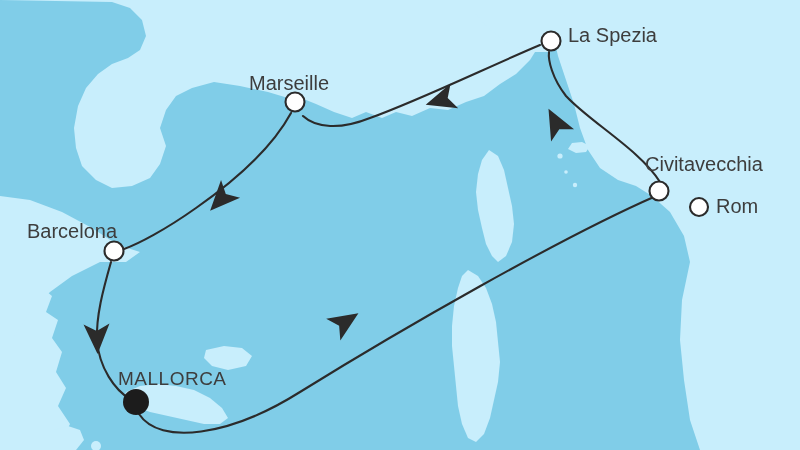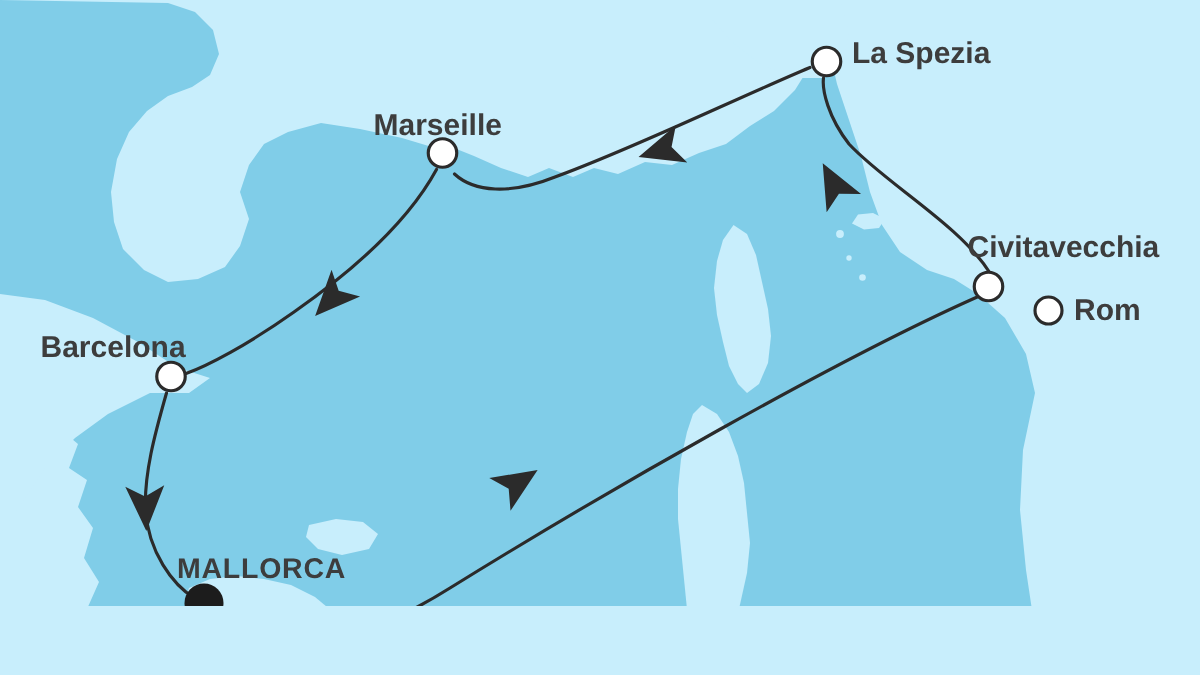--- a/index.html
+++ b/index.html
@@ -3,25 +3,24 @@
 <meta charset="utf-8">
 <style>
   html, body {
     margin: 0;
     padding: 0;
     background: #c8eefc;
   }
   #map-root {
     position: relative;
     width: 800px;
-    height: 404px;
+    height: 450px;
     overflow: hidden;
     font-family: "Liberation Sans", sans-serif;
     background: #7dd3fc;
-    font-weight: bold;
   }
   #map-svg {
     position: absolute;
     inset: 0;
     width: 800px;
     height: 450px;
     display: block;
   }
   .port-label {
     font-family: "Liberation Sans", sans-serif;

